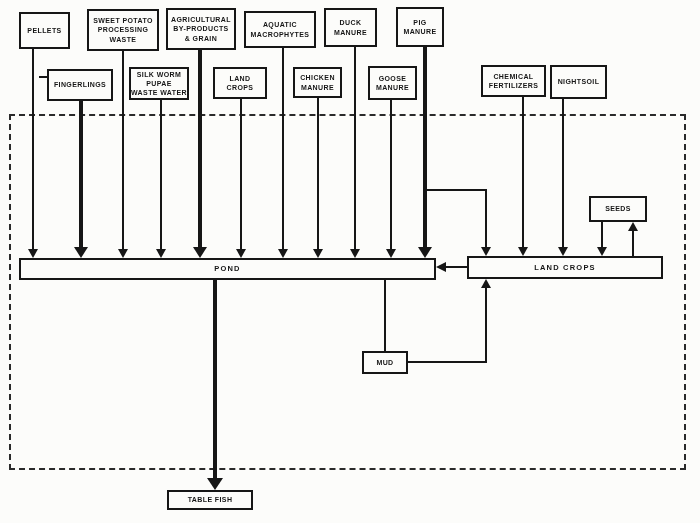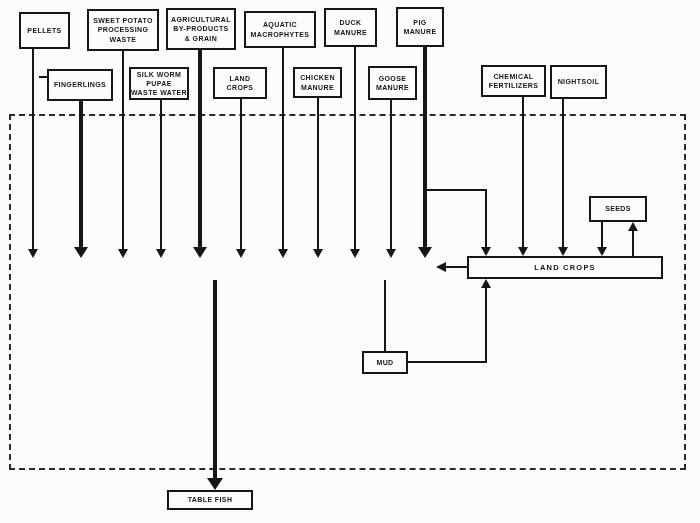--- a/index.html
+++ b/index.html
@@ -113,18 +113,19 @@
   <div class="box" style="left:213px;top:67px;width:54px;height:32px">LAND
 CROPS</div>
   <div class="box" style="left:293px;top:67px;width:49px;height:31px">CHICKEN
 MANURE</div>
   <div class="box" style="left:368px;top:66px;width:49px;height:34px">GOOSE
 MANURE</div>
   <div class="box" style="left:481px;top:65px;width:65px;height:32px">CHEMICAL
 FERTILIZERS</div>
   <div class="box" style="left:550px;top:65px;width:57px;height:34px">NIGHTSOIL</div>
 
+  <div class="box wide" style="left:19px;top:258px;width:417px;height:22px">POND</div>
   <div class="box wide" style="left:467px;top:256px;width:196px;height:23px">LAND CROPS</div>
   <div class="box" style="left:589px;top:196px;width:58px;height:26px">SEEDS</div>
   <div class="box" style="left:362px;top:351px;width:46px;height:23px">MUD</div>
   <div class="box heavy" style="left:167px;top:490px;width:86px;height:20px">TABLE FISH</div>
 
 </div>
 
 </body></html>

